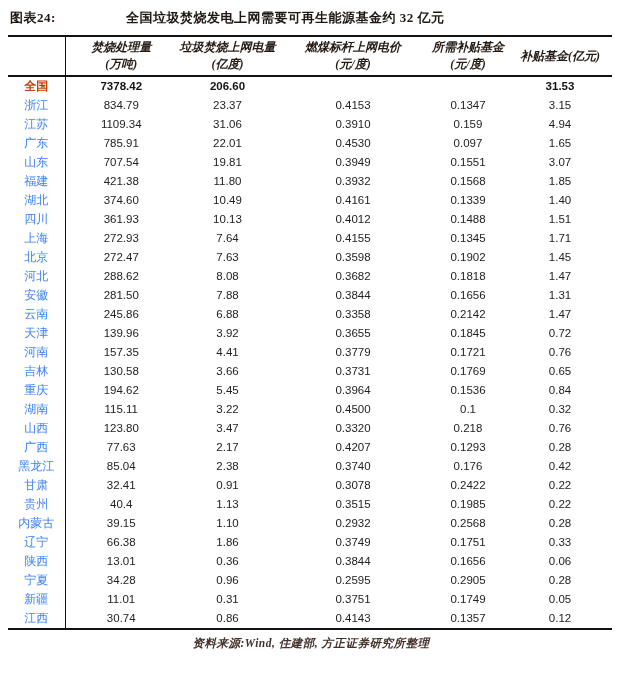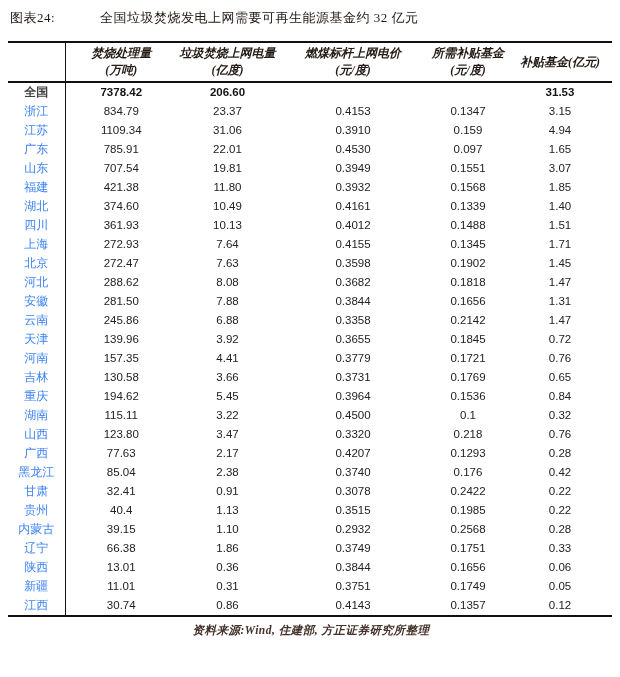--- a/index.html
+++ b/index.html
@@ -8,24 +8,25 @@
     background: #ffffff;
     font-family: "Liberation Serif", serif;
     overflow: hidden;
   }
   .page { padding: 6px 8px 0 8px; }
 
   
   .caption {
     display: flex;
     align-items: baseline;
-    padding: 3px 0 14px 2px;
+    padding: 3px 0 8px 2px;
     font-size: 13px;
-    font-weight: normal;
+    font-weight: bold;
     color: #1f1713;
+    gap: 26px;
   }
   .cap-label { width: 90px; flex: none; letter-spacing: .5px; }
   .cap-title { letter-spacing: .5px; }
 
   
   table.fig {
     width: 604px;
     table-layout: fixed;
     border-collapse: collapse;
     border-top: 2.5px solid #111;
@@ -65,21 +66,21 @@
     font-size: 11.5px;
     color: #222222;
     white-space: nowrap;
   }
   tbody td.region {
     font-family: "Liberation Serif", serif;
     font-size: 12px;
     color: #3b82f6;
   }
   tbody tr.bold td { font-weight: bold; color: #141414; }
-  tbody tr.bold td.region { color: #404040; }
+  tbody tr.bold td.region { color: #c2410c; }
 
   
   .source {
     padding: 6px 0 0 2px;
     font-size: 11.5px;
     font-weight: bold;
     font-style: italic;
     color: #43312a;
     letter-spacing: .5px;
     text-align: center;
@@ -333,20 +334,28 @@
         </tr>
         <tr>
           <td class="region">陕西</td>
           <td>13.01</td>
           <td>0.36</td>
           <td>0.3844</td>
           <td>0.1656</td>
           <td>0.06</td>
         </tr>
         <tr>
+          <td class="region">宁夏</td>
+          <td>34.28</td>
+          <td>0.96</td>
+          <td>0.2595</td>
+          <td>0.2905</td>
+          <td>0.28</td>
+        </tr>
+        <tr>
           <td class="region">新疆</td>
           <td>11.01</td>
           <td>0.31</td>
           <td>0.3751</td>
           <td>0.1749</td>
           <td>0.05</td>
         </tr>
         <tr>
           <td class="region">江西</td>
           <td>30.74</td>

